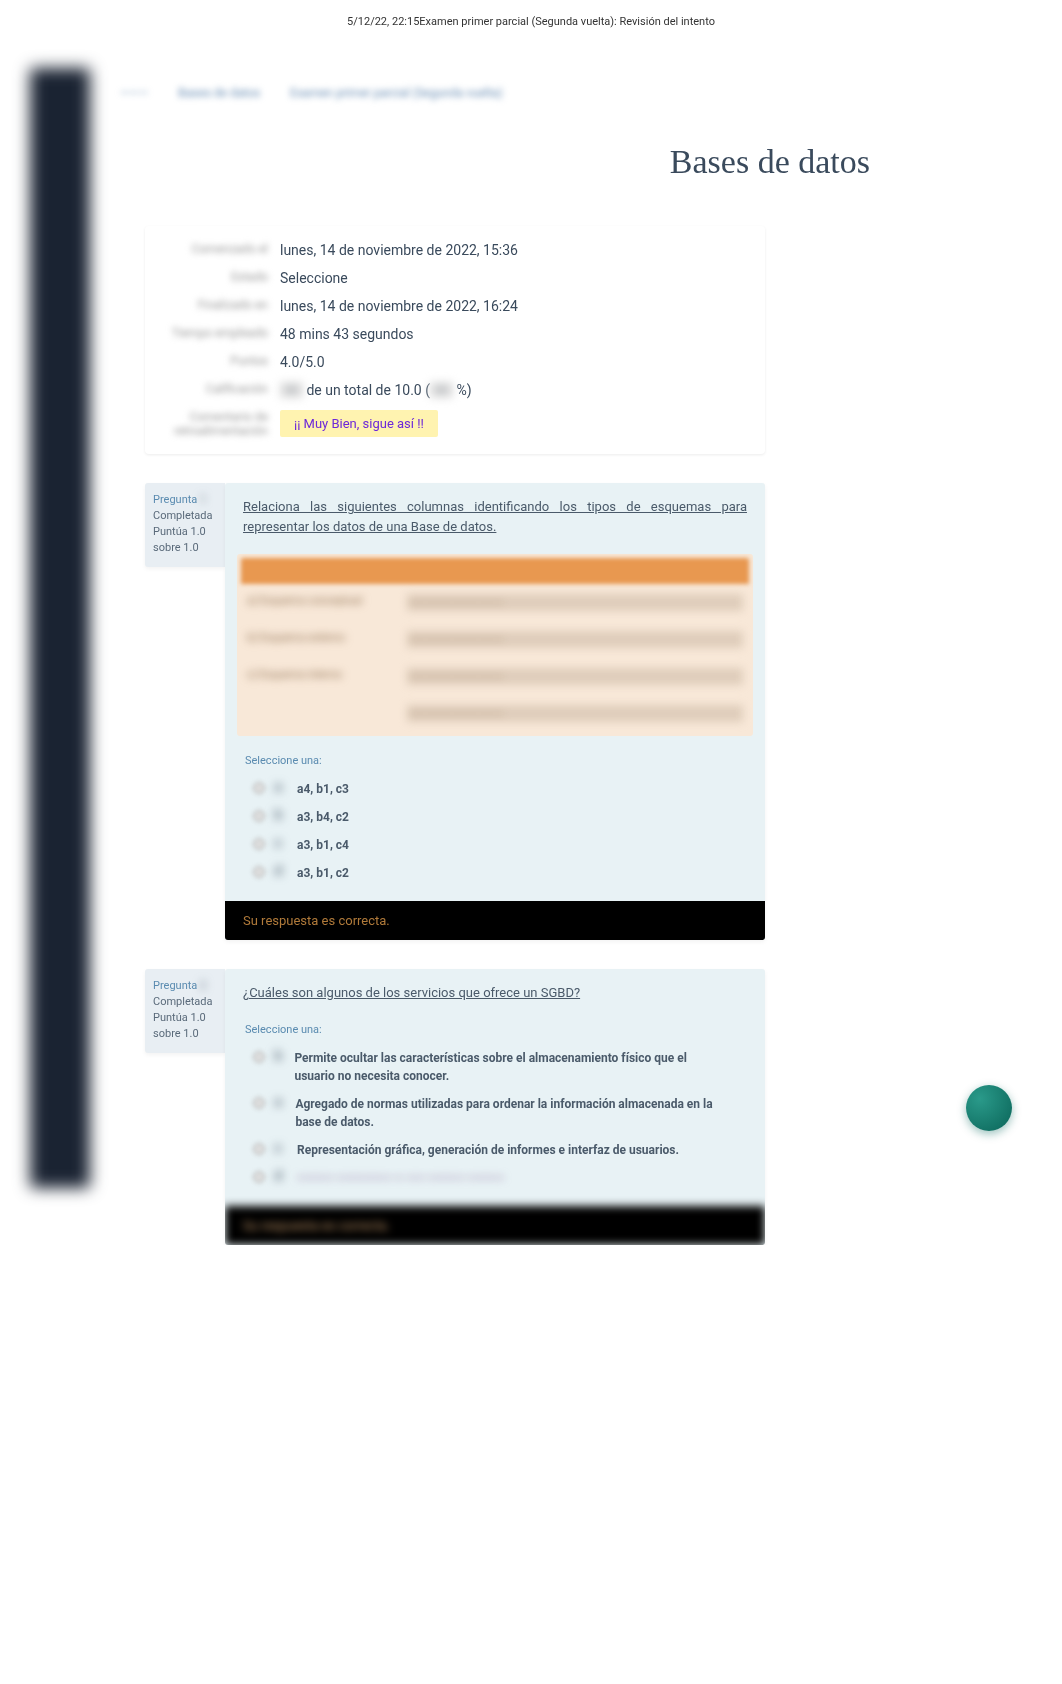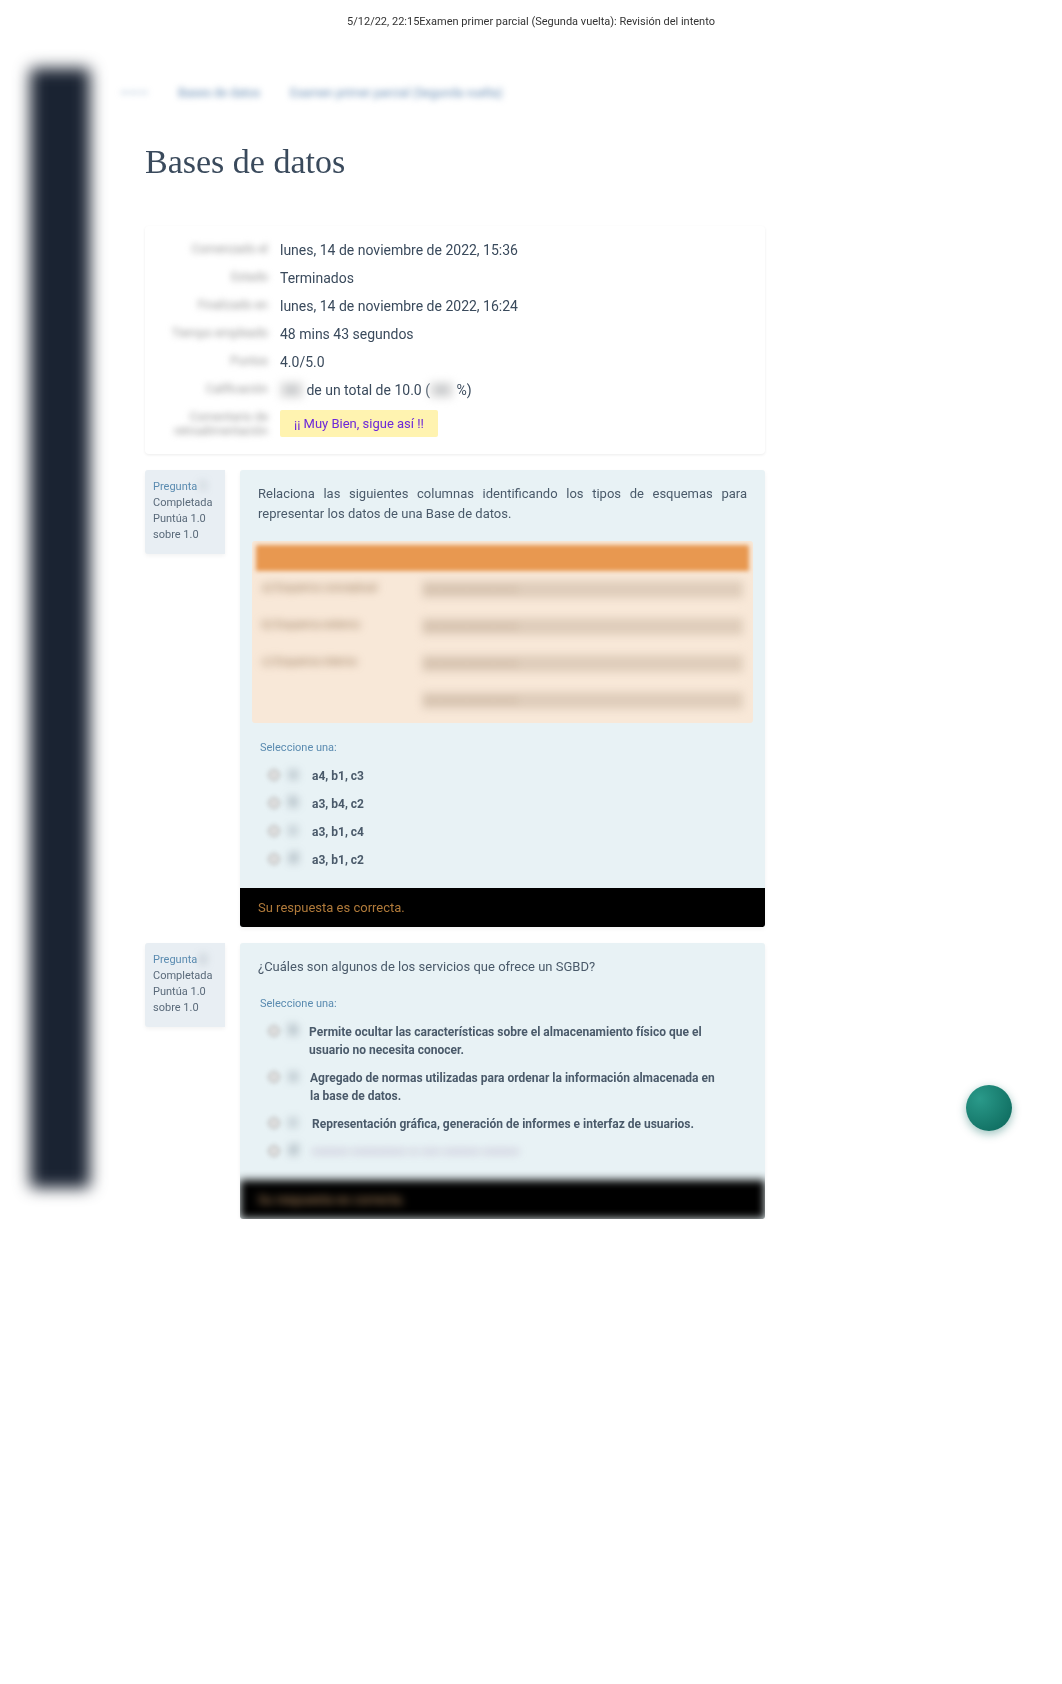--- a/index.html
+++ b/index.html
@@ -45,20 +45,21 @@
       filter: blur(3px);
     }
     .breadcrumb span { color: #6b8fb5; }
     .breadcrumb .current { color: #6b8fb5; }
     .page-title {
       font-size: 34px;
       font-weight: 400;
       color: #3a4a5c;
       margin: 35px 0 45px 35px;
       font-family: Georgia, 'Times New Roman', serif;
+      text-align: right;
     }
     .summary-card {
       margin-left: 35px;
       background: #fff;
       border-radius: 4px;
       box-shadow: 0 1px 3px rgba(0,0,0,0.08);
       padding: 10px 15px;
       width: 620px;
     }
     .summary-row {
@@ -82,23 +83,22 @@
       background: #fff3b0;
       color: #6d28d9;
       padding: 6px 14px;
       border-radius: 2px;
       font-size: 13px;
       display: inline-block;
     }
     .blur-val { filter: blur(4px); background: #ddd; border-radius: 2px; padding: 0 6px; }
     .question-block {
       margin-left: 35px;
-      margin-top: 16px;
-      display: flex;
-      gap: 15px;
+      margin-top: 29px;
+      display: flex;
       width: 620px;
     }
     .question-info {
       width: 80px;
       background: #e8eef3;
       border-radius: 3px 0 0 3px;
       padding: 10px 8px;
       font-size: 11px;
       color: #5a6a7a;
       height: fit-content;
@@ -113,20 +113,21 @@
       border-radius: 3px;
       overflow: hidden;
       box-shadow: 0 2px 4px rgba(0,0,0,0.05);
     }
     .question-text {
       padding: 14px 18px 10px;
       font-size: 13px;
       color: #4a5a6a;
       line-height: 1.5;
       text-align: justify;
+      text-decoration: underline;
     }
     .matching-area {
       margin: 8px 12px;
       background: #f8e8d8;
       border-radius: 3px;
       padding: 4px;
     }
     .matching-header {
       background: #e89850;
       height: 26px;
@@ -214,21 +215,21 @@
 
     <h1 class="page-title">Bases de datos</h1>
 
     <div class="summary-card">
       <div class="summary-row">
         <div class="summary-label">Comenzado el</div>
         <div class="summary-value">lunes, 14 de noviembre de 2022, 15:36</div>
       </div>
       <div class="summary-row">
         <div class="summary-label">Estado</div>
-        <div class="summary-value">Terminados</div>
+        <div class="summary-value">Seleccione</div>
       </div>
       <div class="summary-row">
         <div class="summary-label">Finalizado en</div>
         <div class="summary-value">lunes, 14 de noviembre de 2022, 16:24</div>
       </div>
       <div class="summary-row">
         <div class="summary-label">Tiempo empleado</div>
         <div class="summary-value">48 mins 43 segundos</div>
       </div>
       <div class="summary-row">

